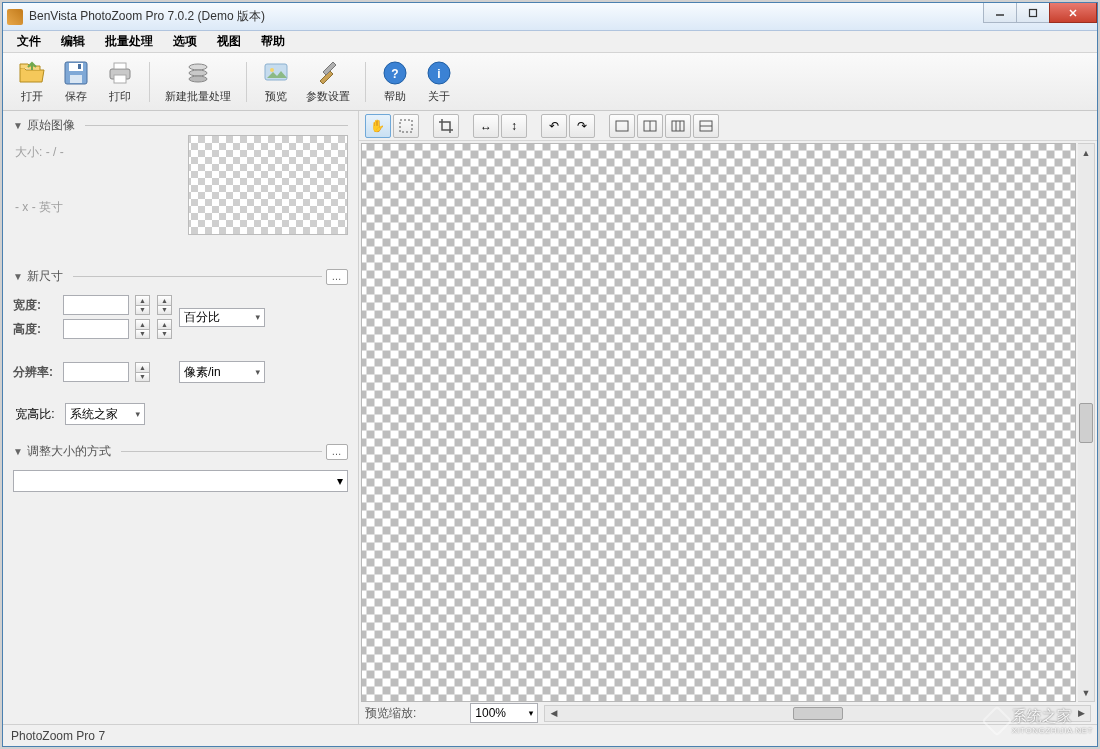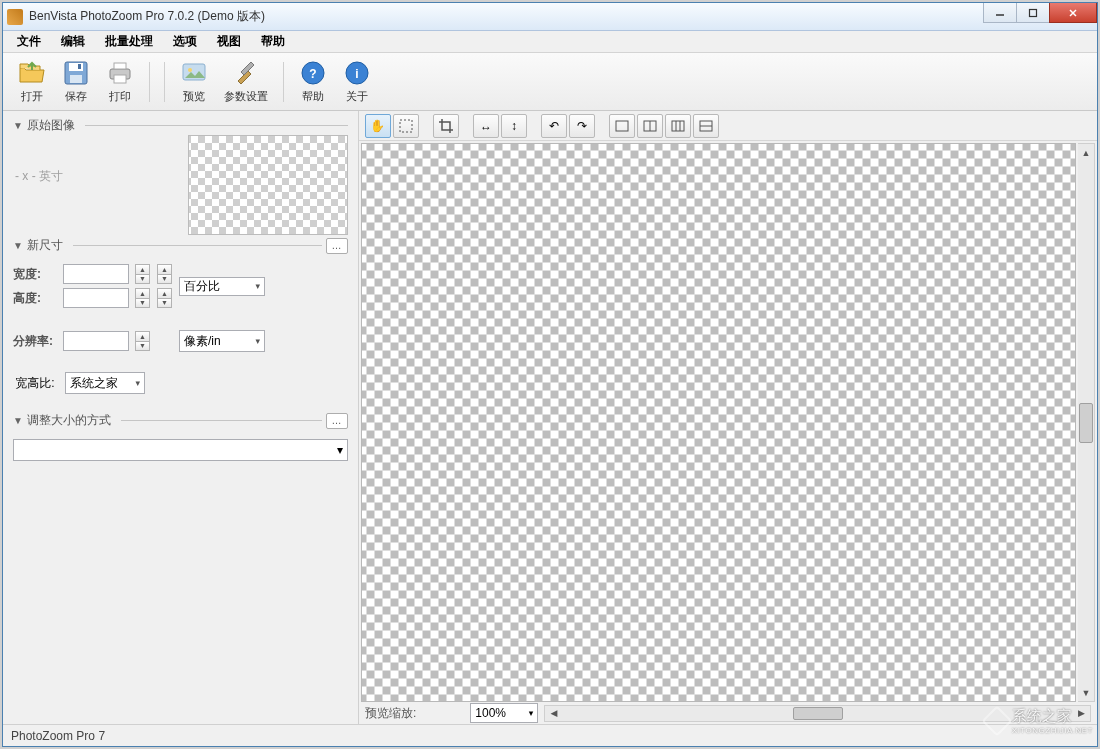--- a/index.html
+++ b/index.html
@@ -142,20 +142,30 @@
       <div class="ico">
           <svg width="26" height="26" viewBox="0 0 26 26">
             <rect x="3" y="9" width="20" height="10" rx="2" fill="#c9c9c9" stroke="#888"></rect>
             <rect x="7" y="3" width="12" height="6" fill="#fff" stroke="#aaa"></rect>
             <rect x="7" y="15" width="12" height="8" fill="#fff" stroke="#aaa"></rect>
           </svg>
         </div>
       <span class="lbl">打印</span>
     </div>
     <div class="tsep"></div>
+    <div class="tbtn">
+      <div class="ico">
+          <svg width="26" height="26" viewBox="0 0 26 26">
+            <ellipse cx="13" cy="7" rx="9" ry="3" fill="#d9d9d9" stroke="#888"></ellipse>
+            <ellipse cx="13" cy="13" rx="9" ry="3" fill="#c9c9c9" stroke="#888"></ellipse>
+            <ellipse cx="13" cy="19" rx="9" ry="3" fill="#b9b9b9" stroke="#888"></ellipse>
+          </svg>
+        </div>
+      <span class="lbl">新建批量处理</span>
+    </div>
     <div class="tsep"></div>
     <div class="tbtn">
       <div class="ico">
           <svg width="26" height="22" viewBox="0 0 26 22">
             <rect x="2" y="2" width="22" height="16" rx="2" fill="#c6dcee" stroke="#8bb0cf"></rect>
             <circle cx="9" cy="8" r="2" fill="#f5d36b"></circle>
             <path d="M4 16 L10 10 L14 14 L18 9 L24 16 Z" fill="#8bb985"></path>
           </svg>
         </div>
       <span class="lbl">预览</span>
@@ -191,20 +201,21 @@
   </div>
 
   <div class="content">
 
     <div class="sidebar">
       <div class="section-head">
         <span class="tri">▼</span>
         <span>原始图像</span>
         <div class="section-line"></div>
       </div>
+      <div class="info-row">大小: - / -</div>
       <div style="height:18px"></div>
       <div class="info-row">- x - 英寸</div>
       <div class="thumb"></div>
 
       <div style="height:36px"></div>
       <div class="section-head">
         <span class="tri">▼</span>
         <span>新尺寸</span>
         <div class="section-line"></div>
         <div class="dots">…</div>

